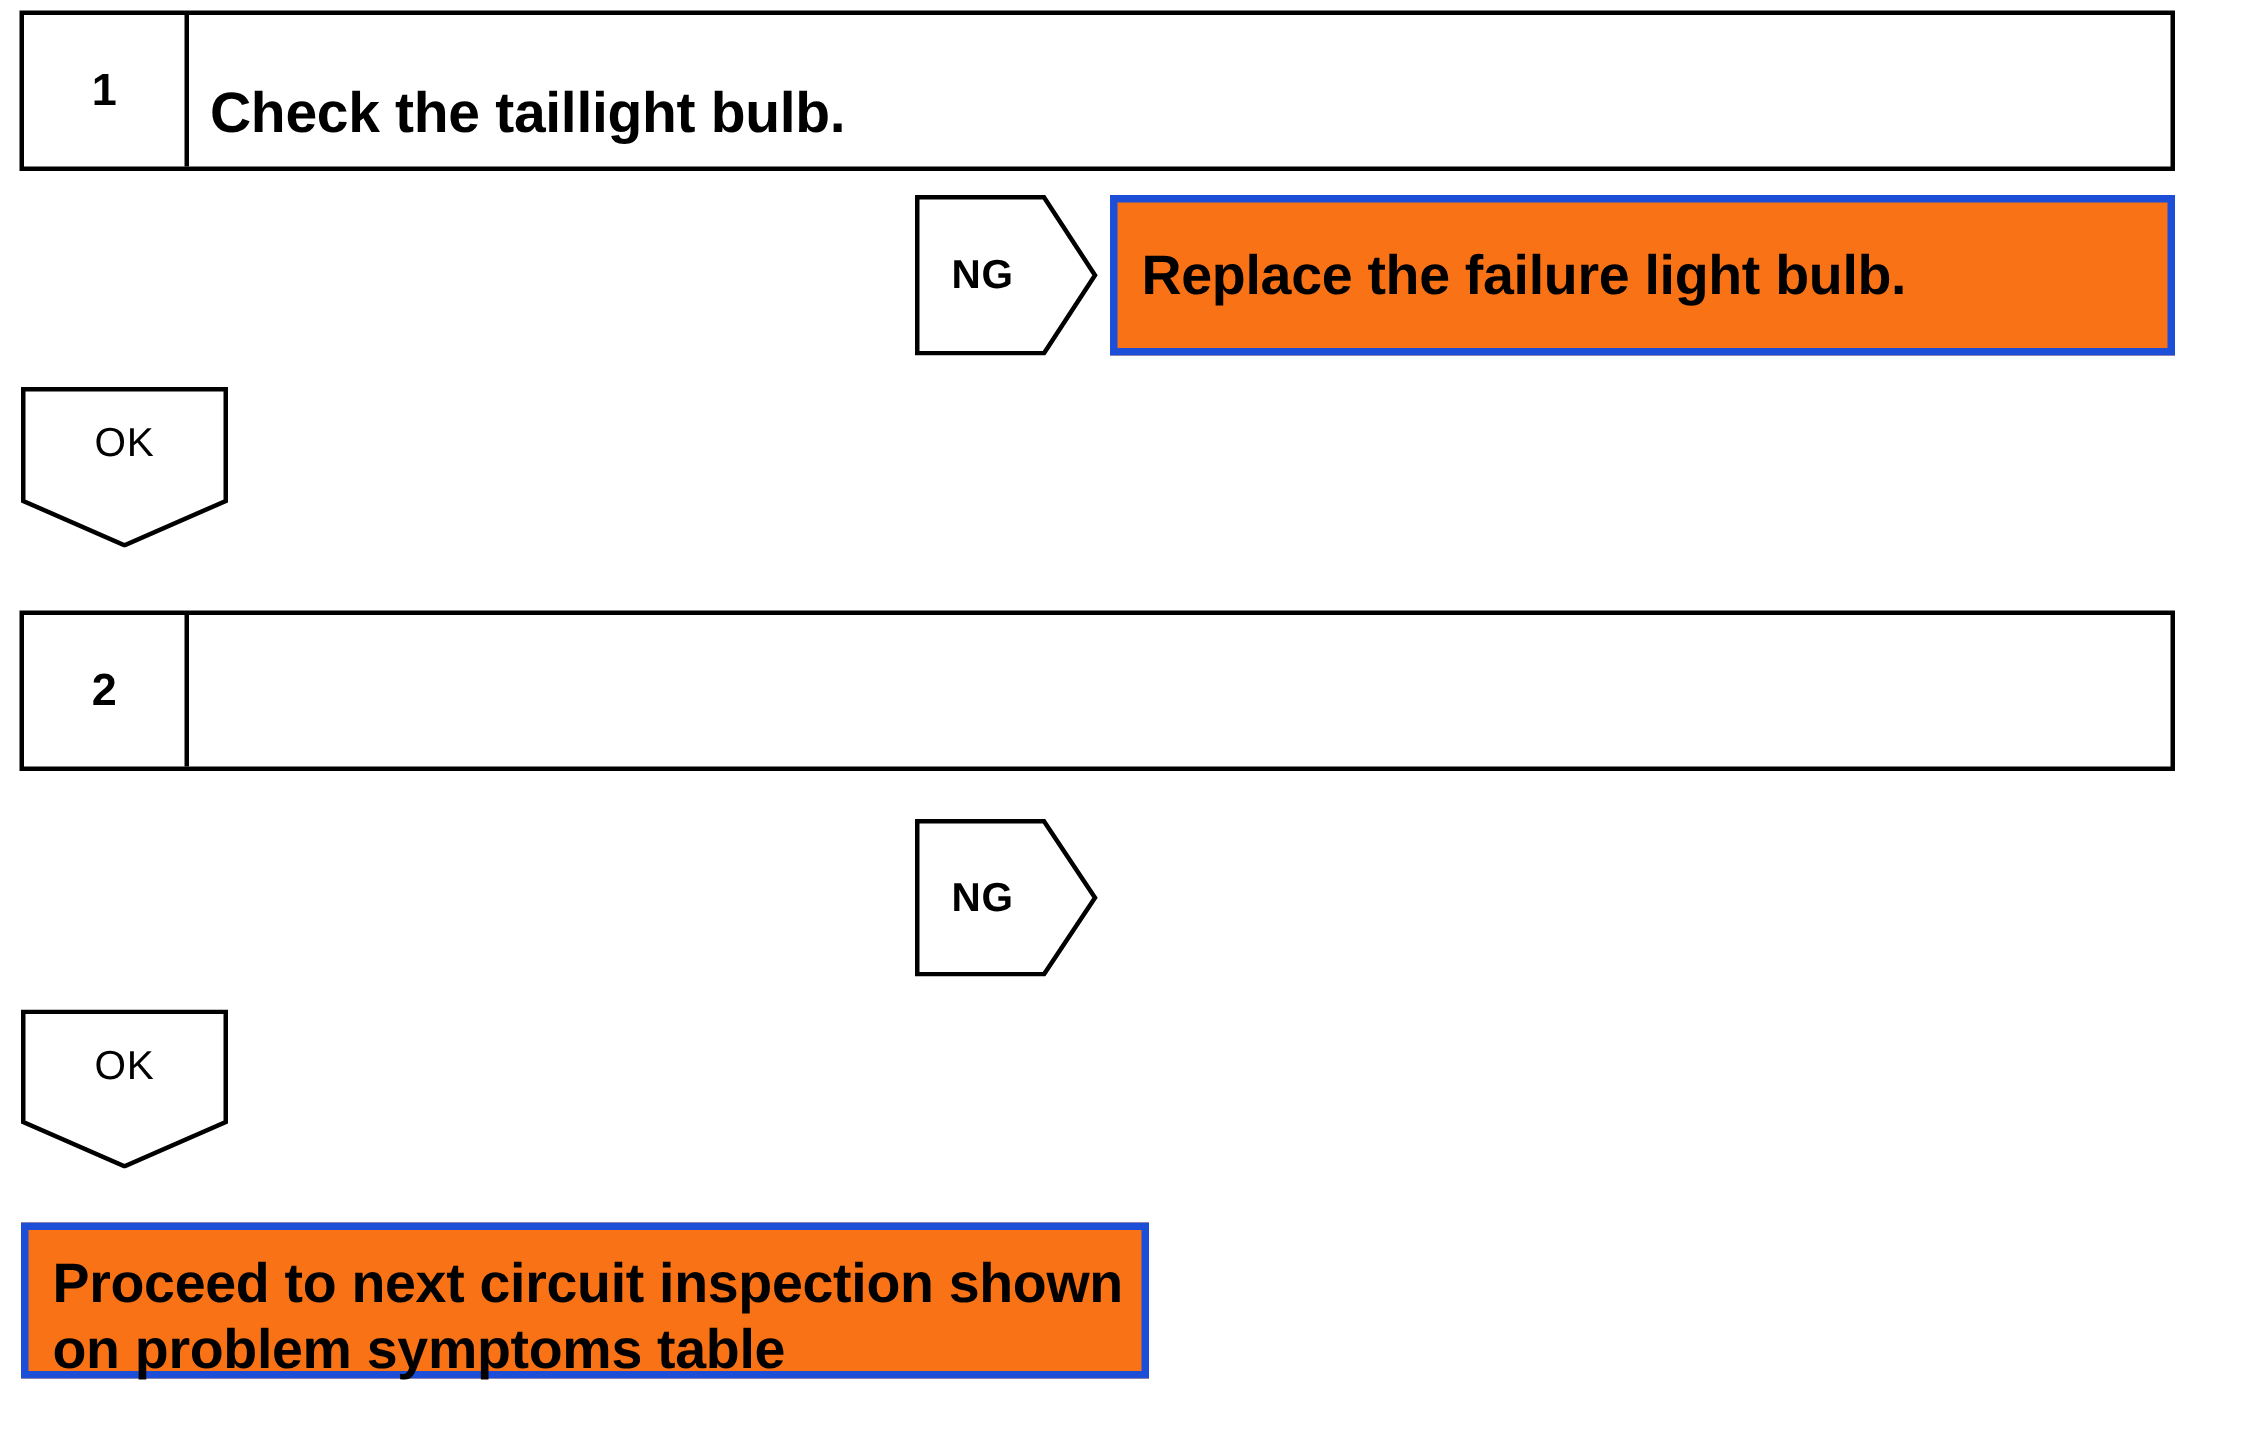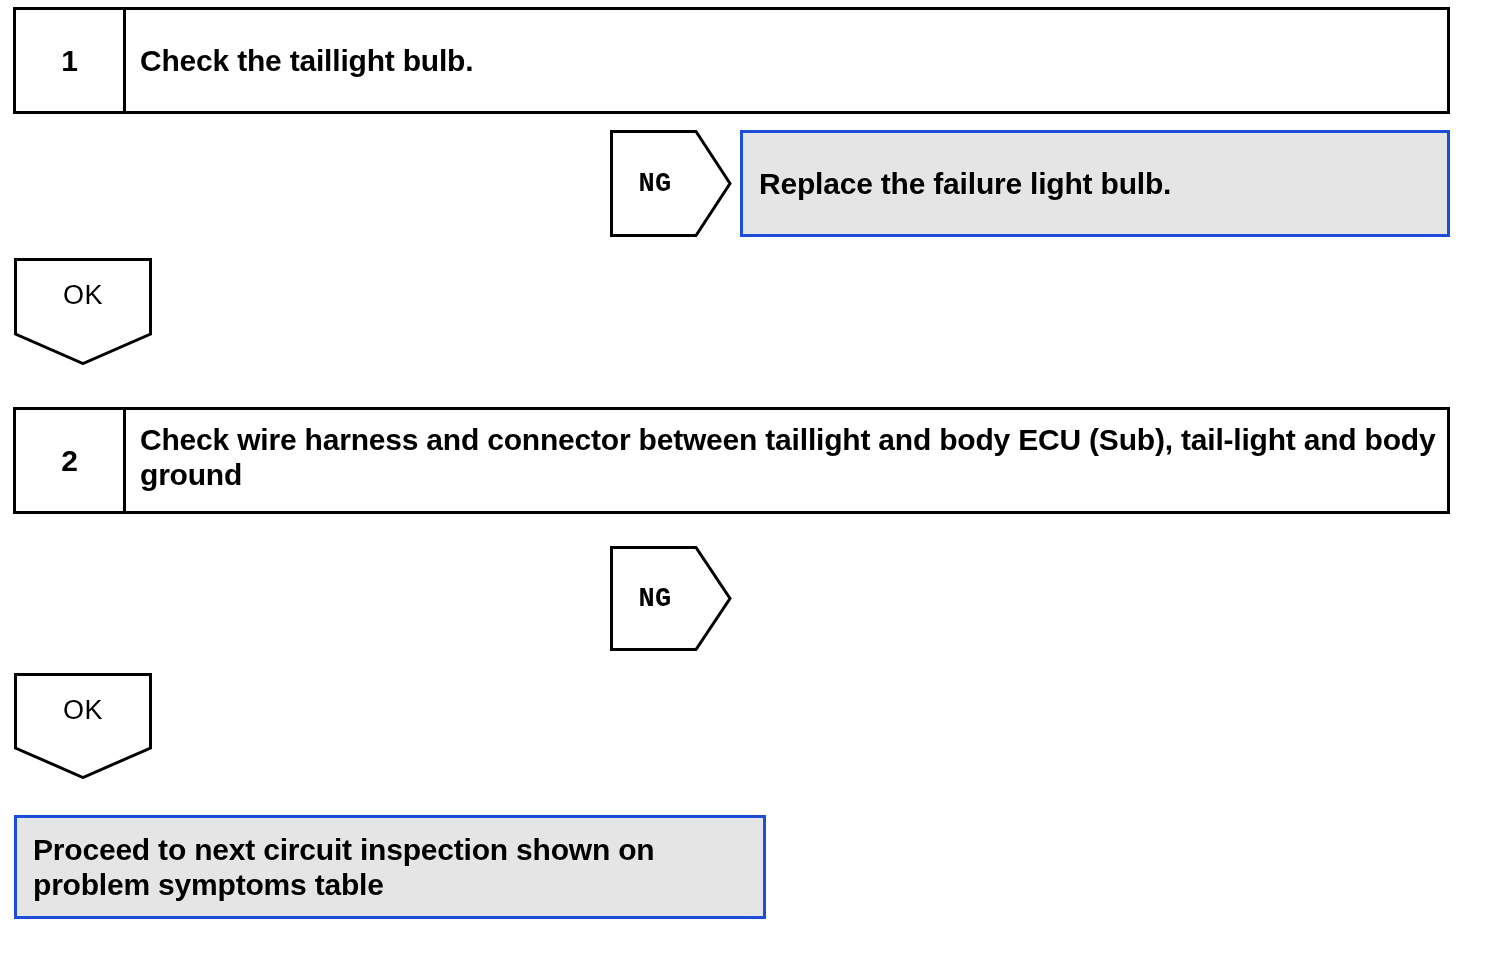--- a/index.html
+++ b/index.html
@@ -39,40 +39,41 @@
     justify-content: center;
     font-size: 30px;
     font-weight: bold;
     line-height: 1;
   }
   .step-text {
     flex: 1 1 auto;
     display: flex;
     align-items: center;
     padding: 0 6px 0 14px;
-    font-size: 30px;
+    font-size: 38px;
     font-weight: bold;
     line-height: 1.18;
     letter-spacing: -0.2px;
+    margin-top: 32px;
   }
   .step-text.top-align {
     align-items: flex-start;
     padding-top: 12px;
   }
 
   
   .result-box {
     position: absolute;
     box-sizing: border-box;
-    border: 3px solid #1d4ed8;
-    background: #e5e5e5;
+    border: 5px solid #1d4ed8;
+    background: #f97316;
     display: flex;
     align-items: center;
     padding: 0 6px 0 16px;
-    font-size: 30px;
+    font-size: 37px;
     font-weight: bold;
     line-height: 1.18;
     letter-spacing: -0.2px;
   }
   .result-box.top-align {
     align-items: flex-start;
     padding-top: 14px;
   }
 
   
@@ -89,21 +90,20 @@
     left: 0;
     top: 0;
     width: 74%;
     height: 100%;
     display: flex;
     align-items: center;
     justify-content: center;
     font-size: 27px;
     font-weight: bold;
     letter-spacing: 0.5px;
-    font-family: Liberation Mono, monospace;
   }
 
   
   .ok-shape {
     position: absolute;
   }
   .ok-shape svg {
     display: block;
     width: 100%;
     height: 100%;
@@ -143,21 +143,20 @@
 
   <div class="ok-shape" style="left:14px; top:258px; width:138px; height:107px;">
     <svg viewBox="0 0 138 107" preserveAspectRatio="none" aria-hidden="true">
       <polygon points="1.5,1.5 136.5,1.5 136.5,76 69,105.5 1.5,76" fill="#ffffff" stroke="#000000" stroke-width="3"></polygon>
     </svg>
     <div class="shape-label">OK</div>
   </div>
 
   <div class="step-box" style="left:13px; top:407px; width:1437px; height:107px;">
     <div class="step-num">2</div>
-    <div class="step-text top-align">Check wire harness and connector between taillight and body ECU (Sub), tail-light and body ground</div>
   </div>
 
   <div class="ng-shape" style="left:610px; top:546px; width:122px; height:105px;">
     <svg viewBox="0 0 122 105" preserveAspectRatio="none" aria-hidden="true">
       <polygon points="1.5,1.5 86,1.5 120,52.5 86,103.5 1.5,103.5" fill="#ffffff" stroke="#000000" stroke-width="3"></polygon>
     </svg>
     <div class="shape-label">NG</div>
   </div>
 
 

